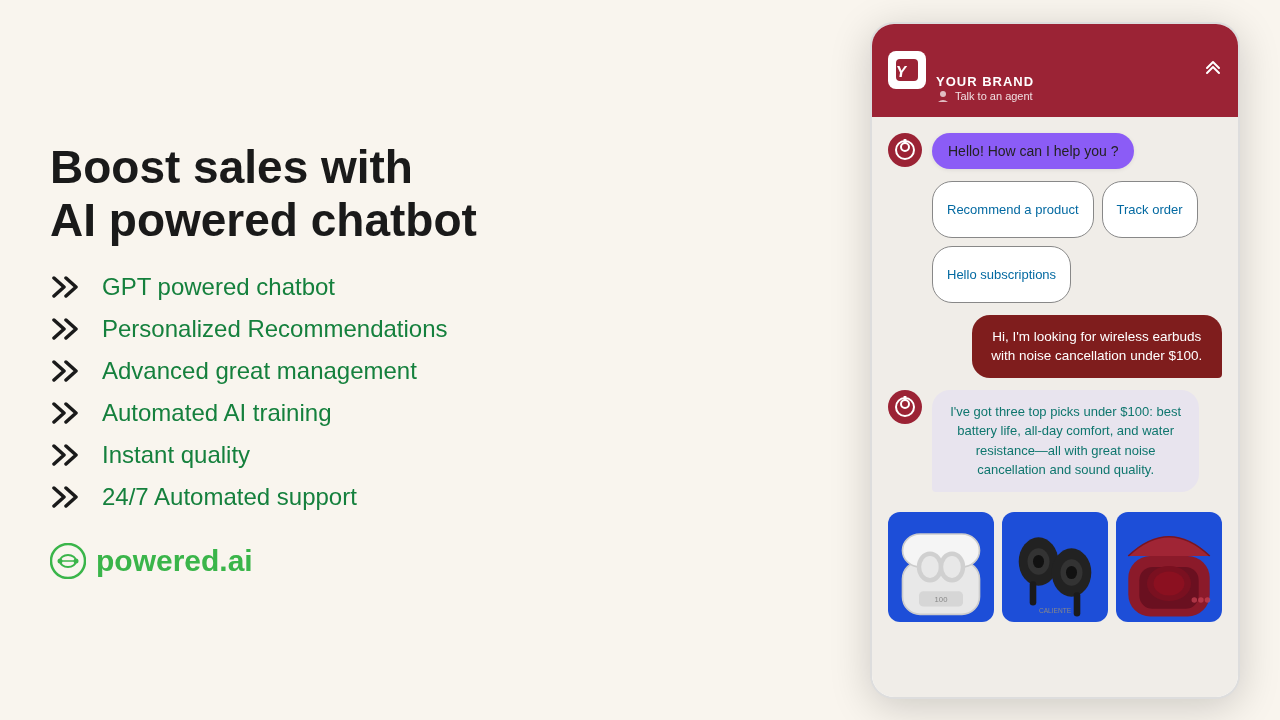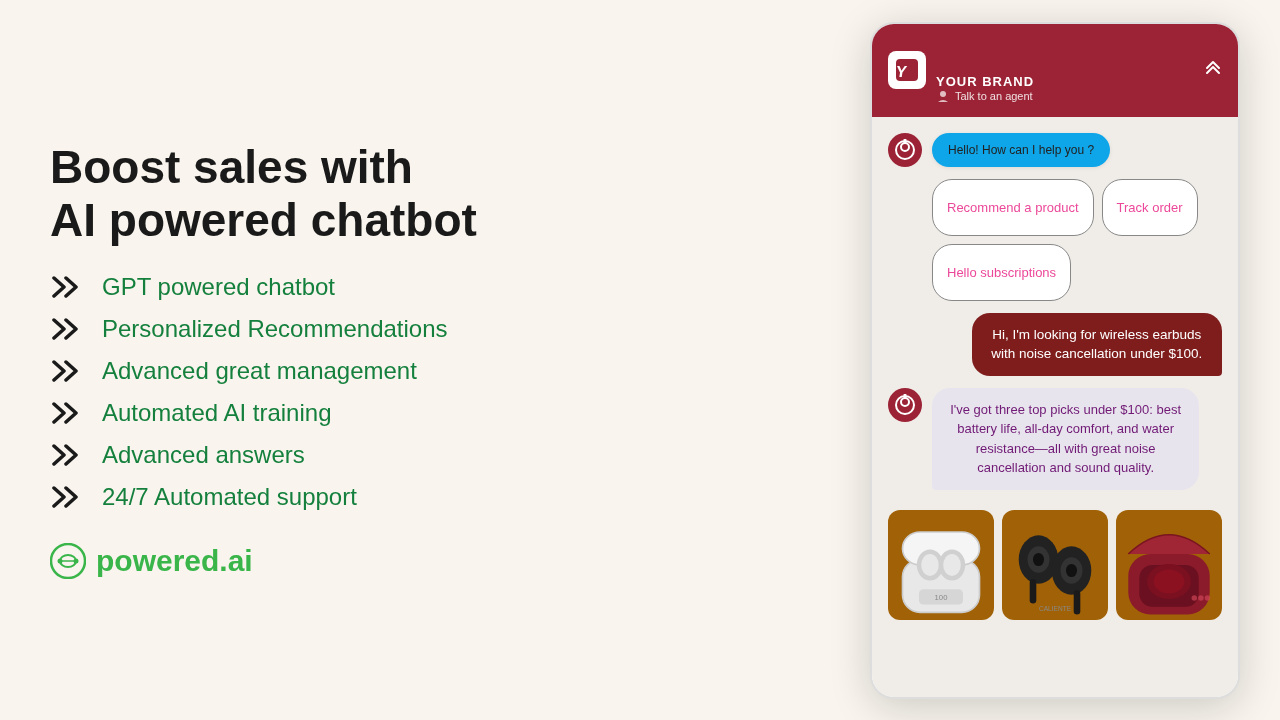--- a/index.html
+++ b/index.html
@@ -178,43 +178,43 @@
       height: 34px;
       background: #9b2335;
       border-radius: 50%;
       flex-shrink: 0;
       display: flex;
       align-items: center;
       justify-content: center;
     }
 
     .greeting-bubble {
-      background: #0ea5e9;
+      background: #8b5cf6;
       border-radius: 18px;
       padding: 10px 16px;
-      font-size: 12px;
+      font-size: 14px;
       color: #222;
       box-shadow: 0 1px 4px rgba(0,0,0,0.08);
     }
 
     
     .quick-actions {
       display: flex;
       flex-wrap: wrap;
       gap: 8px;
       padding-left: 44px;
     }
 
     .quick-btn {
       background: #fff;
       border: 1.5px solid #888;
       border-radius: 20px;
       padding: 20px 14px;
       font-size: 13px;
-      color: #ec4899;
+      color: #0369a1;
       cursor: pointer;
     }
 
     
     .user-message {
       display: flex;
       justify-content: flex-end;
     }
 
     .user-bubble {
@@ -233,36 +233,36 @@
       display: flex;
       align-items: flex-start;
       gap: 10px;
     }
 
     .response-bubble {
       background: #e8e4ee;
       border-radius: 18px 18px 18px 4px;
       padding: 12px 14px;
       font-size: 13px;
-      color: #701a75;
+      color: #0f766e;
       max-width: 80%;
       text-align: center;
       line-height: 1.5;
     }
 
     
     .product-images {
       display: flex;
       gap: 8px;
       padding: 8px 0;
     }
 
     .product-card {
       flex: 1;
-      background: #a16207;
+      background: #1d4ed8;
       border-radius: 12px;
       height: 110px;
       display: flex;
       align-items: center;
       justify-content: center;
       overflow: hidden;
     }
 
     
     .product-svg {
@@ -319,21 +319,21 @@
     <span class="feature-text">Automated AI training</span>
   </div>
 
   <div class="feature-item">
     <div class="chevron-icon">
       <svg width="28" height="22" viewBox="0 0 28 22">
         <polyline points="2,2 12,11 2,20" fill="none" stroke="#1a1a1a" stroke-width="3.5" stroke-linecap="round" stroke-linejoin="round"></polyline>
         <polyline points="14,2 24,11 14,20" fill="none" stroke="#1a1a1a" stroke-width="3.5" stroke-linecap="round" stroke-linejoin="round"></polyline>
       </svg>
     </div>
-    <span class="feature-text">Advanced answers</span>
+    <span class="feature-text">Instant quality</span>
   </div>
 
   <div class="feature-item">
     <div class="chevron-icon">
       <svg width="28" height="22" viewBox="0 0 28 22">
         <polyline points="2,2 12,11 2,20" fill="none" stroke="#1a1a1a" stroke-width="3.5" stroke-linecap="round" stroke-linejoin="round"></polyline>
         <polyline points="14,2 24,11 14,20" fill="none" stroke="#1a1a1a" stroke-width="3.5" stroke-linecap="round" stroke-linejoin="round"></polyline>
       </svg>
     </div>
     <span class="feature-text">24/7 Automated support</span>

